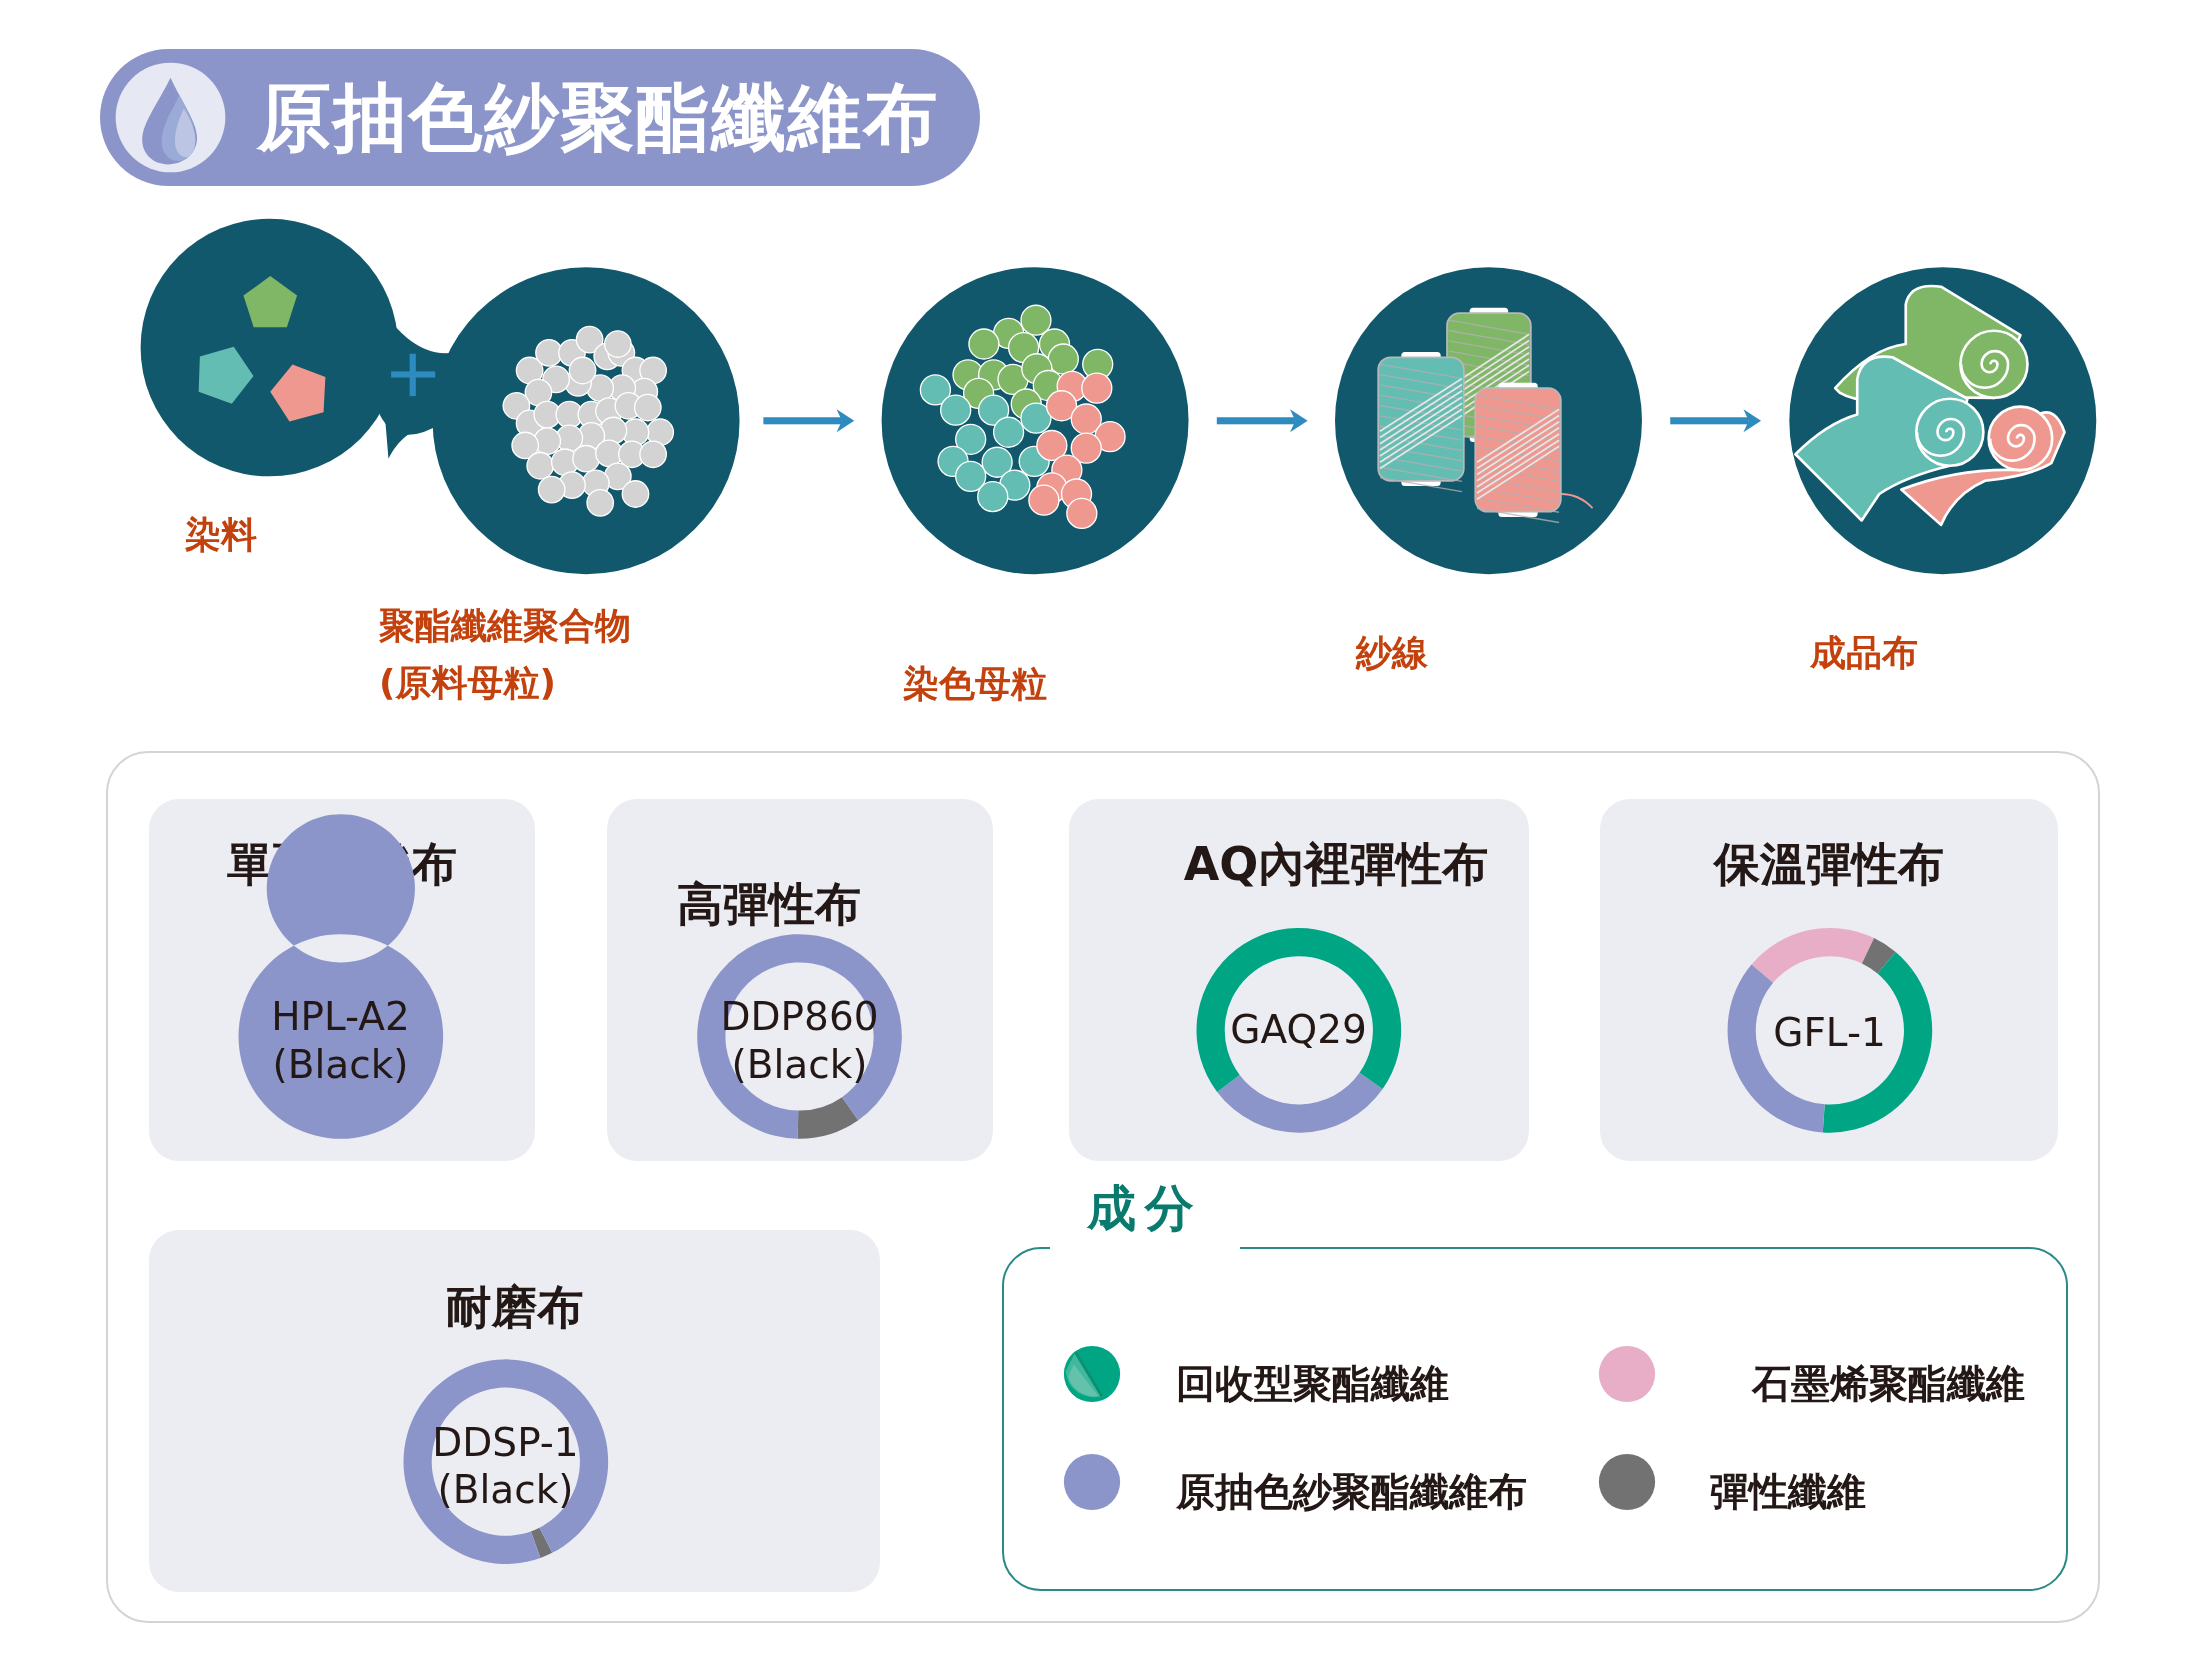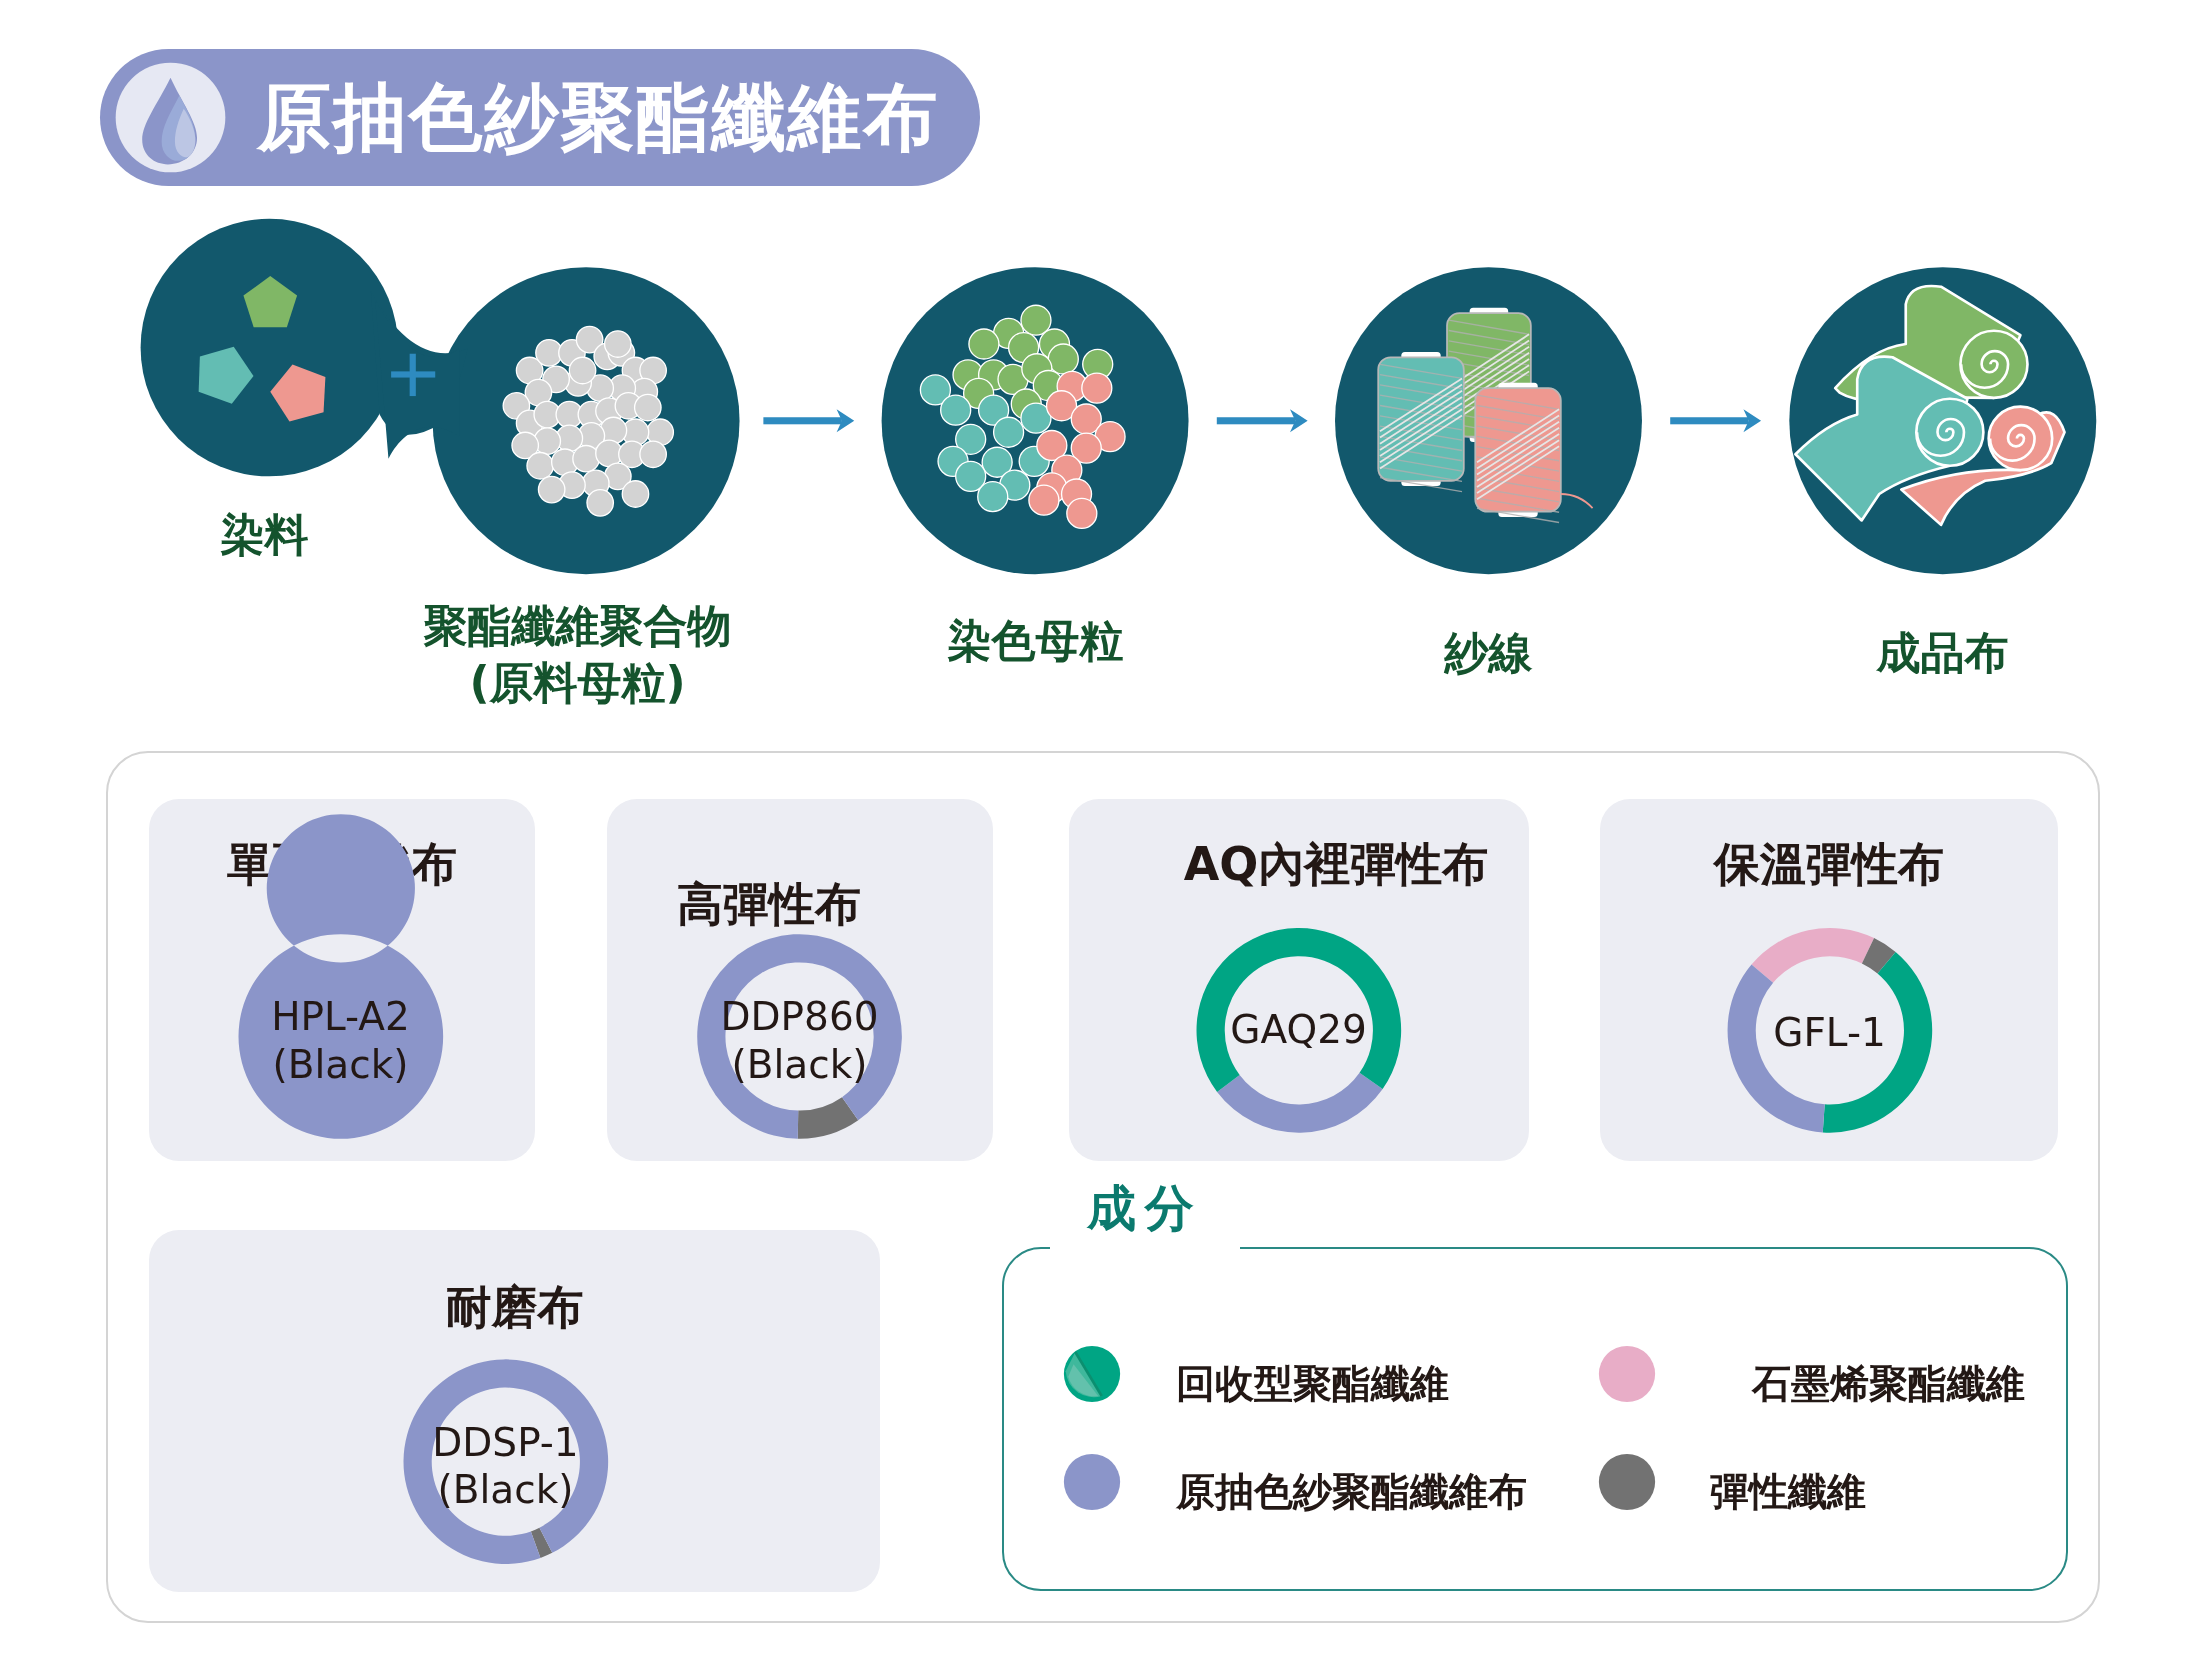--- a/index.html
+++ b/index.html
@@ -4,21 +4,21 @@
   <style>
     html, body { margin: 0; padding: 0; background: #ffffff; }
     body { width: 2206px; height: 1654px; position: relative; overflow: hidden;
            font-family: "DejaVu Sans", "Liberation Sans", sans-serif; }
     svg.stage { position: absolute; left: 0; top: 0; }
     .abs { position: absolute; }
     .title-pill { left: 100px; top: 49px; width: 880px; height: 137px; border-radius: 69px;
                   background: #8b95c9; }
     .title-text { left: 257px; top: 55px; height: 124px; line-height: 124px; color: #ffffff;
                   font-size: 74px; font-weight: bold; letter-spacing: 1.8px; white-space: nowrap; }
-    .step-label { color: #14532d; font-weight: bold; font-size: 44px; text-align: center;
+    .step-label { color: #c2410c; font-weight: bold; font-size: 36px; 
                   white-space: nowrap; line-height: 56px; }
     .outer-panel { left: 106px; top: 751px; width: 1994px; height: 872px; border: 2.6px solid #d4d4d4;
                    border-radius: 42px; box-sizing: border-box; background: #fff; }
     .card { background: #ecedf3; border-radius: 30px; box-sizing: border-box; }
     .card-title { color: #231815; font-weight: bold; font-size: 46px; text-align: center;
                   white-space: nowrap; line-height: 53px; }
     .legend-box { left: 1002px; top: 1247px; width: 1066px; height: 344px; border: 2.2px solid #2a8a85;
                   border-radius: 39px; box-sizing: border-box; }
     .legend-title-bg { left: 1050px; top: 1222px; width: 190px; height: 53px; background: #fff; }
     .legend-title { left: 1087px; top: 1178px; color: #0b7a6e; font-weight: bold; font-size: 49px;
@@ -239,21 +239,21 @@
   <circle cx="65" cy="65" r="62" fill="#e6e8f3"></circle>
   <path d="M65 20 C50 50 33 72 33 90 C33 108 47 118 62 118 C80 118 95 106 95 88 C95 70 78 48 65 20 Z" fill="#8b95c9"></path>
   <path d="M75 40 C65 60 55 75 55 92 C55 106 64 114 74 114 C86 114 93 102 93 88 C93 72 83 55 75 40 Z" fill="#9aabd8"></path>
   <path d="M80 55 C74 68 70 80 70 92 C70 104 77 110 84 110 C90 108 94 98 93 88 C92 76 86 64 80 55 Z" fill="#bcc6e4"></path>
 </svg>
 <div class="abs title-text">原抽色紗聚酯纖維布</div>
 
 <div class="abs step-label" style="left:185px;top:507px;width:159px;">染料</div>
 <div class="abs step-label" style="left:379px;top:598px;width:397px;">聚酯纖維聚合物</div>
 <div class="abs step-label" style="left:379px;top:655px;width:397px;">(原料母粒)</div>
-<div class="abs step-label" style="left:903px;top:613px;width:265px;">染色母粒</div>
+<div class="abs step-label" style="left:903px;top:656px;width:265px;">染色母粒</div>
 <div class="abs step-label" style="left:1356px;top:625px;width:265px;">紗線</div>
 <div class="abs step-label" style="left:1810px;top:625px;width:265px;">成品布</div>
 
 <div class="abs outer-panel"></div>
 
 <div class="abs card" style="left:149px;top:799px;width:386px;height:362px;"></div>
 <div class="abs card" style="left:607px;top:799px;width:386px;height:362px;"></div>
 <div class="abs card" style="left:1069px;top:799px;width:460px;height:362px;"></div>
 <div class="abs card" style="left:1600px;top:799px;width:458px;height:362px;"></div>
 <div class="abs card" style="left:149px;top:1230px;width:731px;height:362px;"></div>

